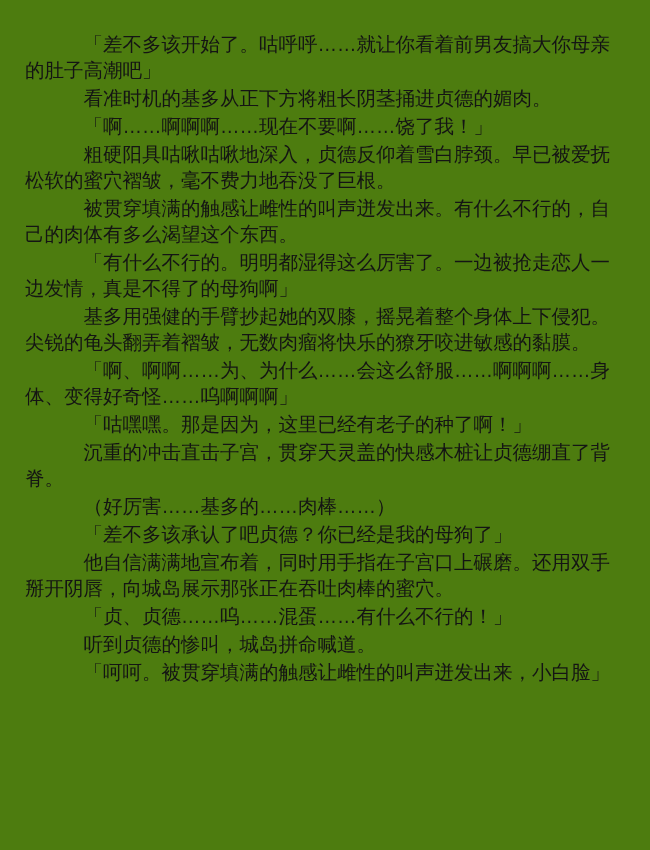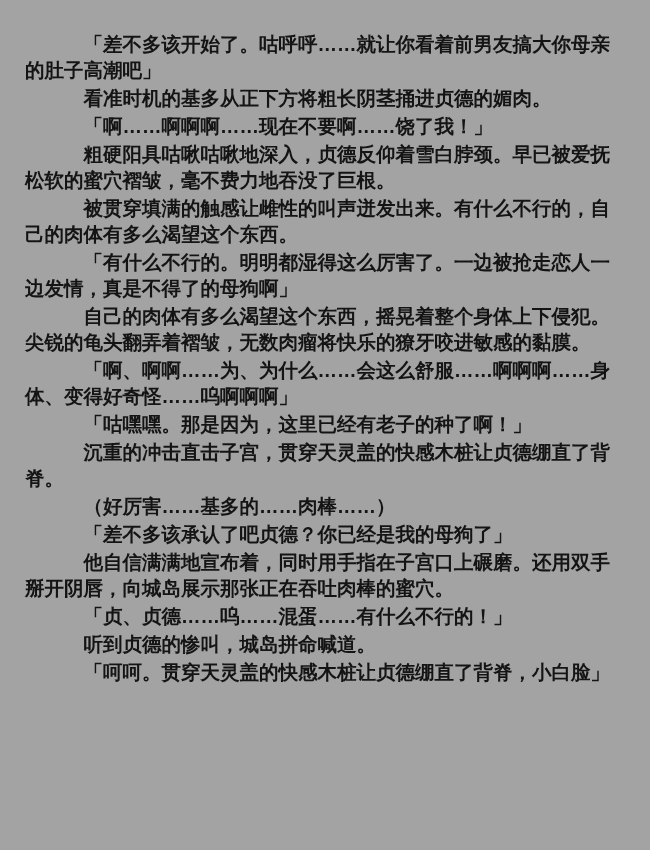--- a/index.html
+++ b/index.html
@@ -10,22 +10,21 @@
     width: 650px;
     height: 850px;
     background: #ffffff;
     overflow: hidden;
   }
   .page {
     box-sizing: border-box;
     width: 650px;
     height: 850px;
     padding: 31px 25px 0 25px;
-    background: #a3a3a3;
-    font-weight: bold;
+    background: #4d7c0f;
   }
   .page p {
     margin: 2px 0 0 0;
     padding: 0;
     font-family: "Liberation Sans", sans-serif;
     font-size: 19.5px;
     line-height: 26px;
     color: #141414;
     text-indent: 3em;
     text-align: left;
@@ -39,23 +38,23 @@
 </head>
 <body>
 
 <div class="page">
   <p>「差不多该开始了。咕呼呼……就让你看着前男友搞大你母亲的肚子高潮吧」</p>
   <p>看准时机的基多从正下方将粗长阴茎捅进贞德的媚肉。</p>
   <p>「啊……啊啊啊……现在不要啊……饶了我！」</p>
   <p>粗硬阳具咕啾咕啾地深入，贞德反仰着雪白脖颈。早已被爱抚松软的蜜穴褶皱，毫不费力地吞没了巨根。</p>
   <p>被贯穿填满的触感让雌性的叫声迸发出来。有什么不行的，自己的肉体有多么渴望这个东西。</p>
   <p>「有什么不行的。明明都湿得这么厉害了。一边被抢走恋人一边发情，真是不得了的母狗啊」</p>
-  <p>自己的肉体有多么渴望这个东西，摇晃着整个身体上下侵犯。尖锐的龟头翻弄着褶皱，无数肉瘤将快乐的獠牙咬进敏感的黏膜。</p>
+  <p>基多用强健的手臂抄起她的双膝，摇晃着整个身体上下侵犯。尖锐的龟头翻弄着褶皱，无数肉瘤将快乐的獠牙咬进敏感的黏膜。</p>
   <p>「啊、啊啊……为、为什么……会这么舒服……啊啊啊……身体、变得好奇怪……呜啊啊啊」</p>
   <p>「咕嘿嘿。那是因为，这里已经有老子的种了啊！」</p>
   <p>沉重的冲击直击子宫，贯穿天灵盖的快感木桩让贞德绷直了背脊。</p>
   <p>（好厉害……基多的……肉棒……）</p>
   <p>「差不多该承认了吧贞德？你已经是我的母狗了」</p>
   <p>他自信满满地宣布着，同时用手指在子宫口上碾磨。还用双手掰开阴唇，向城岛展示那张正在吞吐肉棒的蜜穴。</p>
   <p>「贞、贞德……呜……混蛋……有什么不行的！」</p>
   <p>听到贞德的惨叫，城岛拼命喊道。</p>
-  <p>「呵呵。贯穿天灵盖的快感木桩让贞德绷直了背脊，小白脸」</p>
+  <p>「呵呵。被贯穿填满的触感让雌性的叫声迸发出来，小白脸」</p>
 </div>
 
 </body></html>

